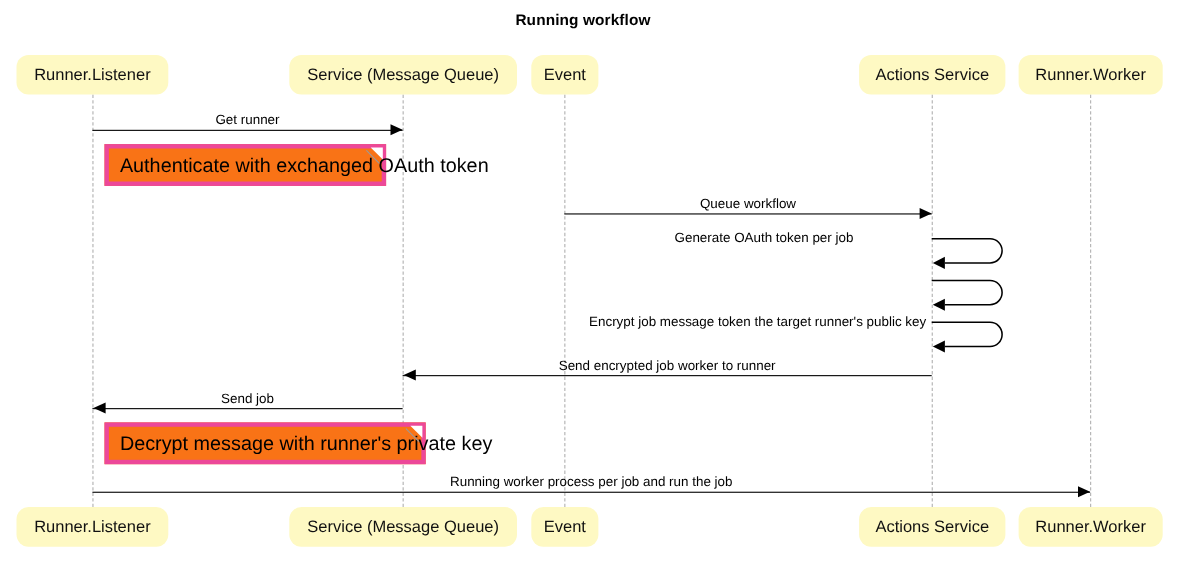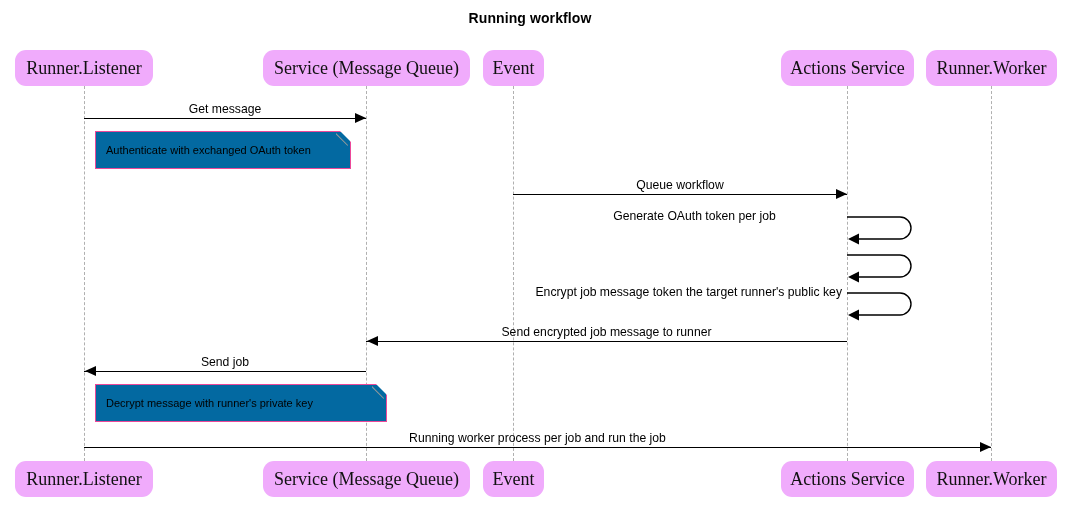--- a/index.html
+++ b/index.html
@@ -30,30 +30,29 @@
   }
   .lifeline {
     position: absolute;
     width: 0;
     border-left: 1px dashed #b0b0b0;
   }
   .participant {
     position: absolute;
     box-sizing: border-box;
     border-radius: 11px;
-    background: #f0abfc;
+    background: #fef9c3;
     color: #111111;
-    font-size: 18px;
+    font-size: 15px;
     display: flex;
     align-items: center;
     justify-content: center;
     height: 36px;
     white-space: nowrap;
     padding: 0 12px;
-    font-family: Liberation Serif, serif;
   }
   .msg {
     position: absolute;
     height: 0;
     border-top: 1.4px solid #000000;
   }
   .arrowhead {
     position: absolute;
     width: 0;
     height: 0;
@@ -71,23 +70,23 @@
   .msg-label {
     position: absolute;
     font-size: 12.2px;
     color: #000000;
     white-space: nowrap;
     text-align: center;
   }
   .note {
     position: absolute;
     box-sizing: border-box;
-    background: #0369a1;
-    border: 1px solid #ec4899;
-    font-size: 11px;
+    background: #f97316;
+    border: 4px solid #ec4899;
+    font-size: 18px;
     color: #000000;
     display: flex;
     align-items: center;
     padding-left: 10px;
     white-space: nowrap;
   }
   .note-fold {
     position: absolute;
     top: -1px;
     right: -1px;
@@ -164,21 +163,21 @@
   </div>
   <div class="participant" style="left:781px; top:461px; width:133px;">
     <span>Actions Service</span>
   </div>
   <div class="participant" style="left:926px; top:461px; width:131px;">
     <span>Runner.Worker</span>
   </div>
 
   <div class="msg" style="left:84px; top:118px; width:282px;"></div>
   <div class="arrowhead right" style="left:355px; top:112.5px;"></div>
-  <div class="msg-label" style="left:84px; top:102px; width:282px;">Get message</div>
+  <div class="msg-label" style="left:84px; top:102px; width:282px;">Get runner</div>
 
   <div class="note" style="left:95px; top:131px; width:256px; height:38px;">
     <span>Authenticate with exchanged OAuth token</span>
     <span class="note-fold"></span>
     <span class="note-fold-edge"></span>
   </div>
 
   <div class="msg" style="left:513px; top:194px; width:334px;"></div>
   <div class="arrowhead right" style="left:836px; top:188.5px;"></div>
   <div class="msg-label" style="left:513px; top:178px; width:334px;">Queue workflow</div>
@@ -201,21 +200,21 @@
   <div class="selfloop" style="left:847px; top:287px;">
     <svg width="80" height="32" viewBox="0 0 80 32">
       <path d="M0,6 L53,6 A11,11 0 0 1 53,28 L12,28" fill="none" stroke="#000000" stroke-width="1.4"></path>
       <polygon points="12,22.5 12,33.5 1,28" fill="#000000"></polygon>
     </svg>
   </div>
   <div class="msg-label" style="left:447px; top:285px; width:395px; text-align:right;">Encrypt job message token the target runner's public key</div>
 
   <div class="msg" style="left:366px; top:341px; width:481px;"></div>
   <div class="arrowhead left" style="left:367px; top:335.5px;"></div>
-  <div class="msg-label" style="left:366px; top:325px; width:481px;">Send encrypted job message to runner</div>
+  <div class="msg-label" style="left:366px; top:325px; width:481px;">Send encrypted job worker to runner</div>
 
   <div class="msg" style="left:84px; top:371px; width:282px;"></div>
   <div class="arrowhead left" style="left:85px; top:365.5px;"></div>
   <div class="msg-label" style="left:84px; top:355px; width:282px;">Send job</div>
 
   <div class="note" style="left:95px; top:384px; width:292px; height:38px;">
     <span>Decrypt message with runner's private key</span>
     <span class="note-fold"></span>
     <span class="note-fold-edge"></span>
   </div>

